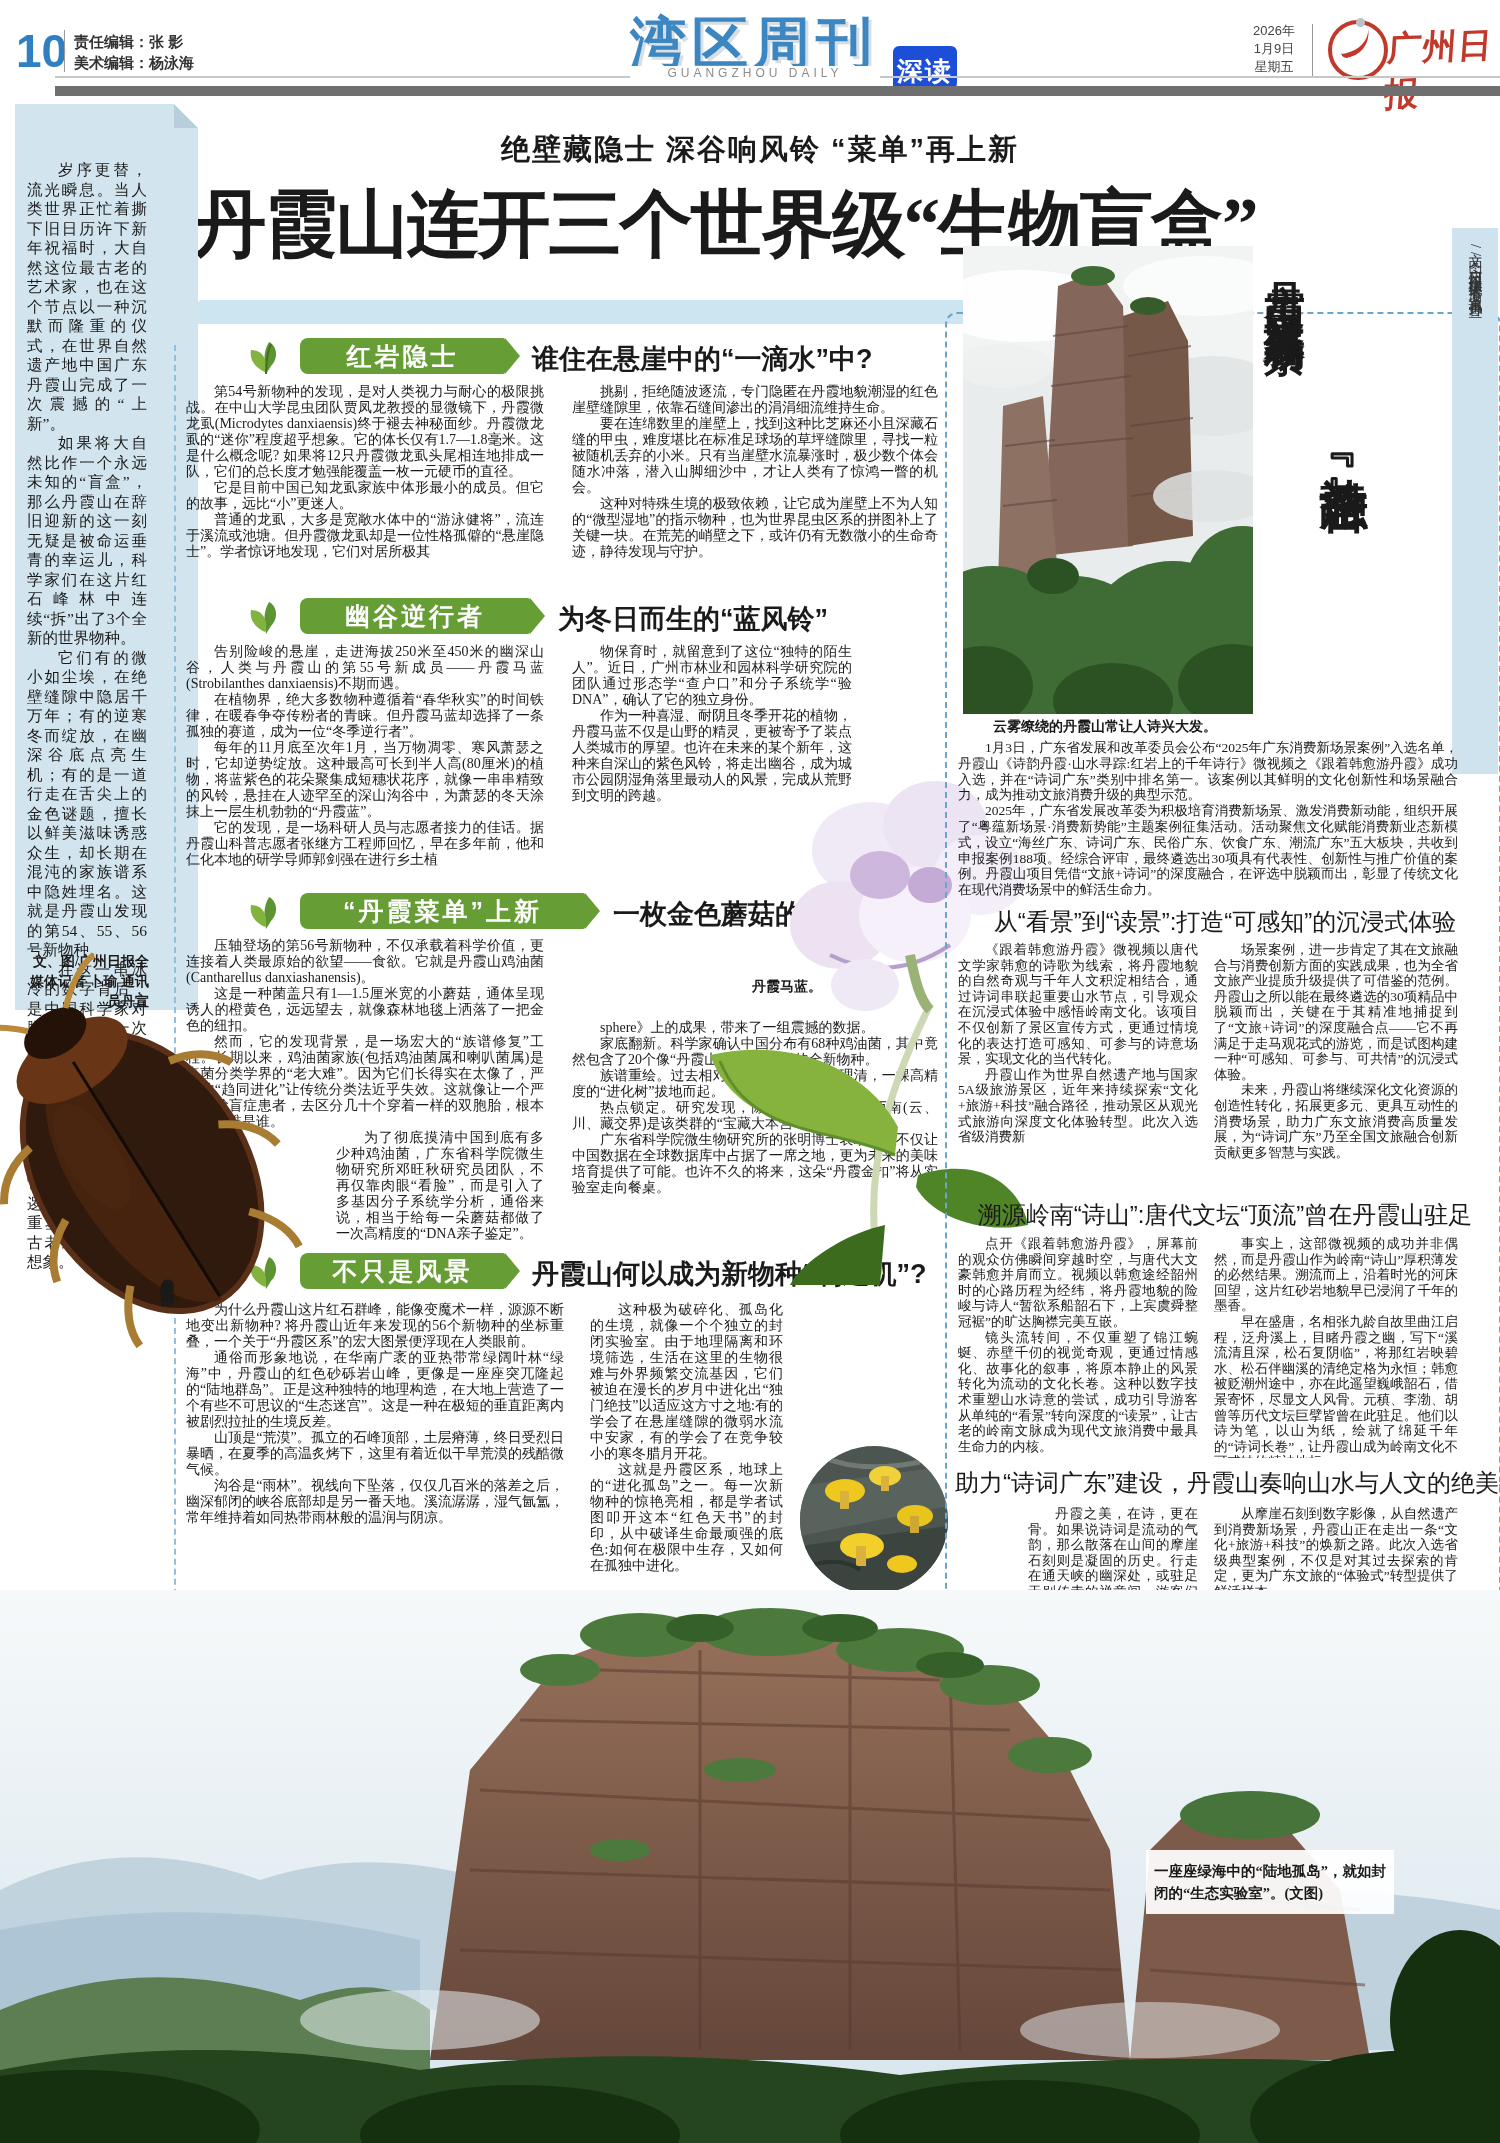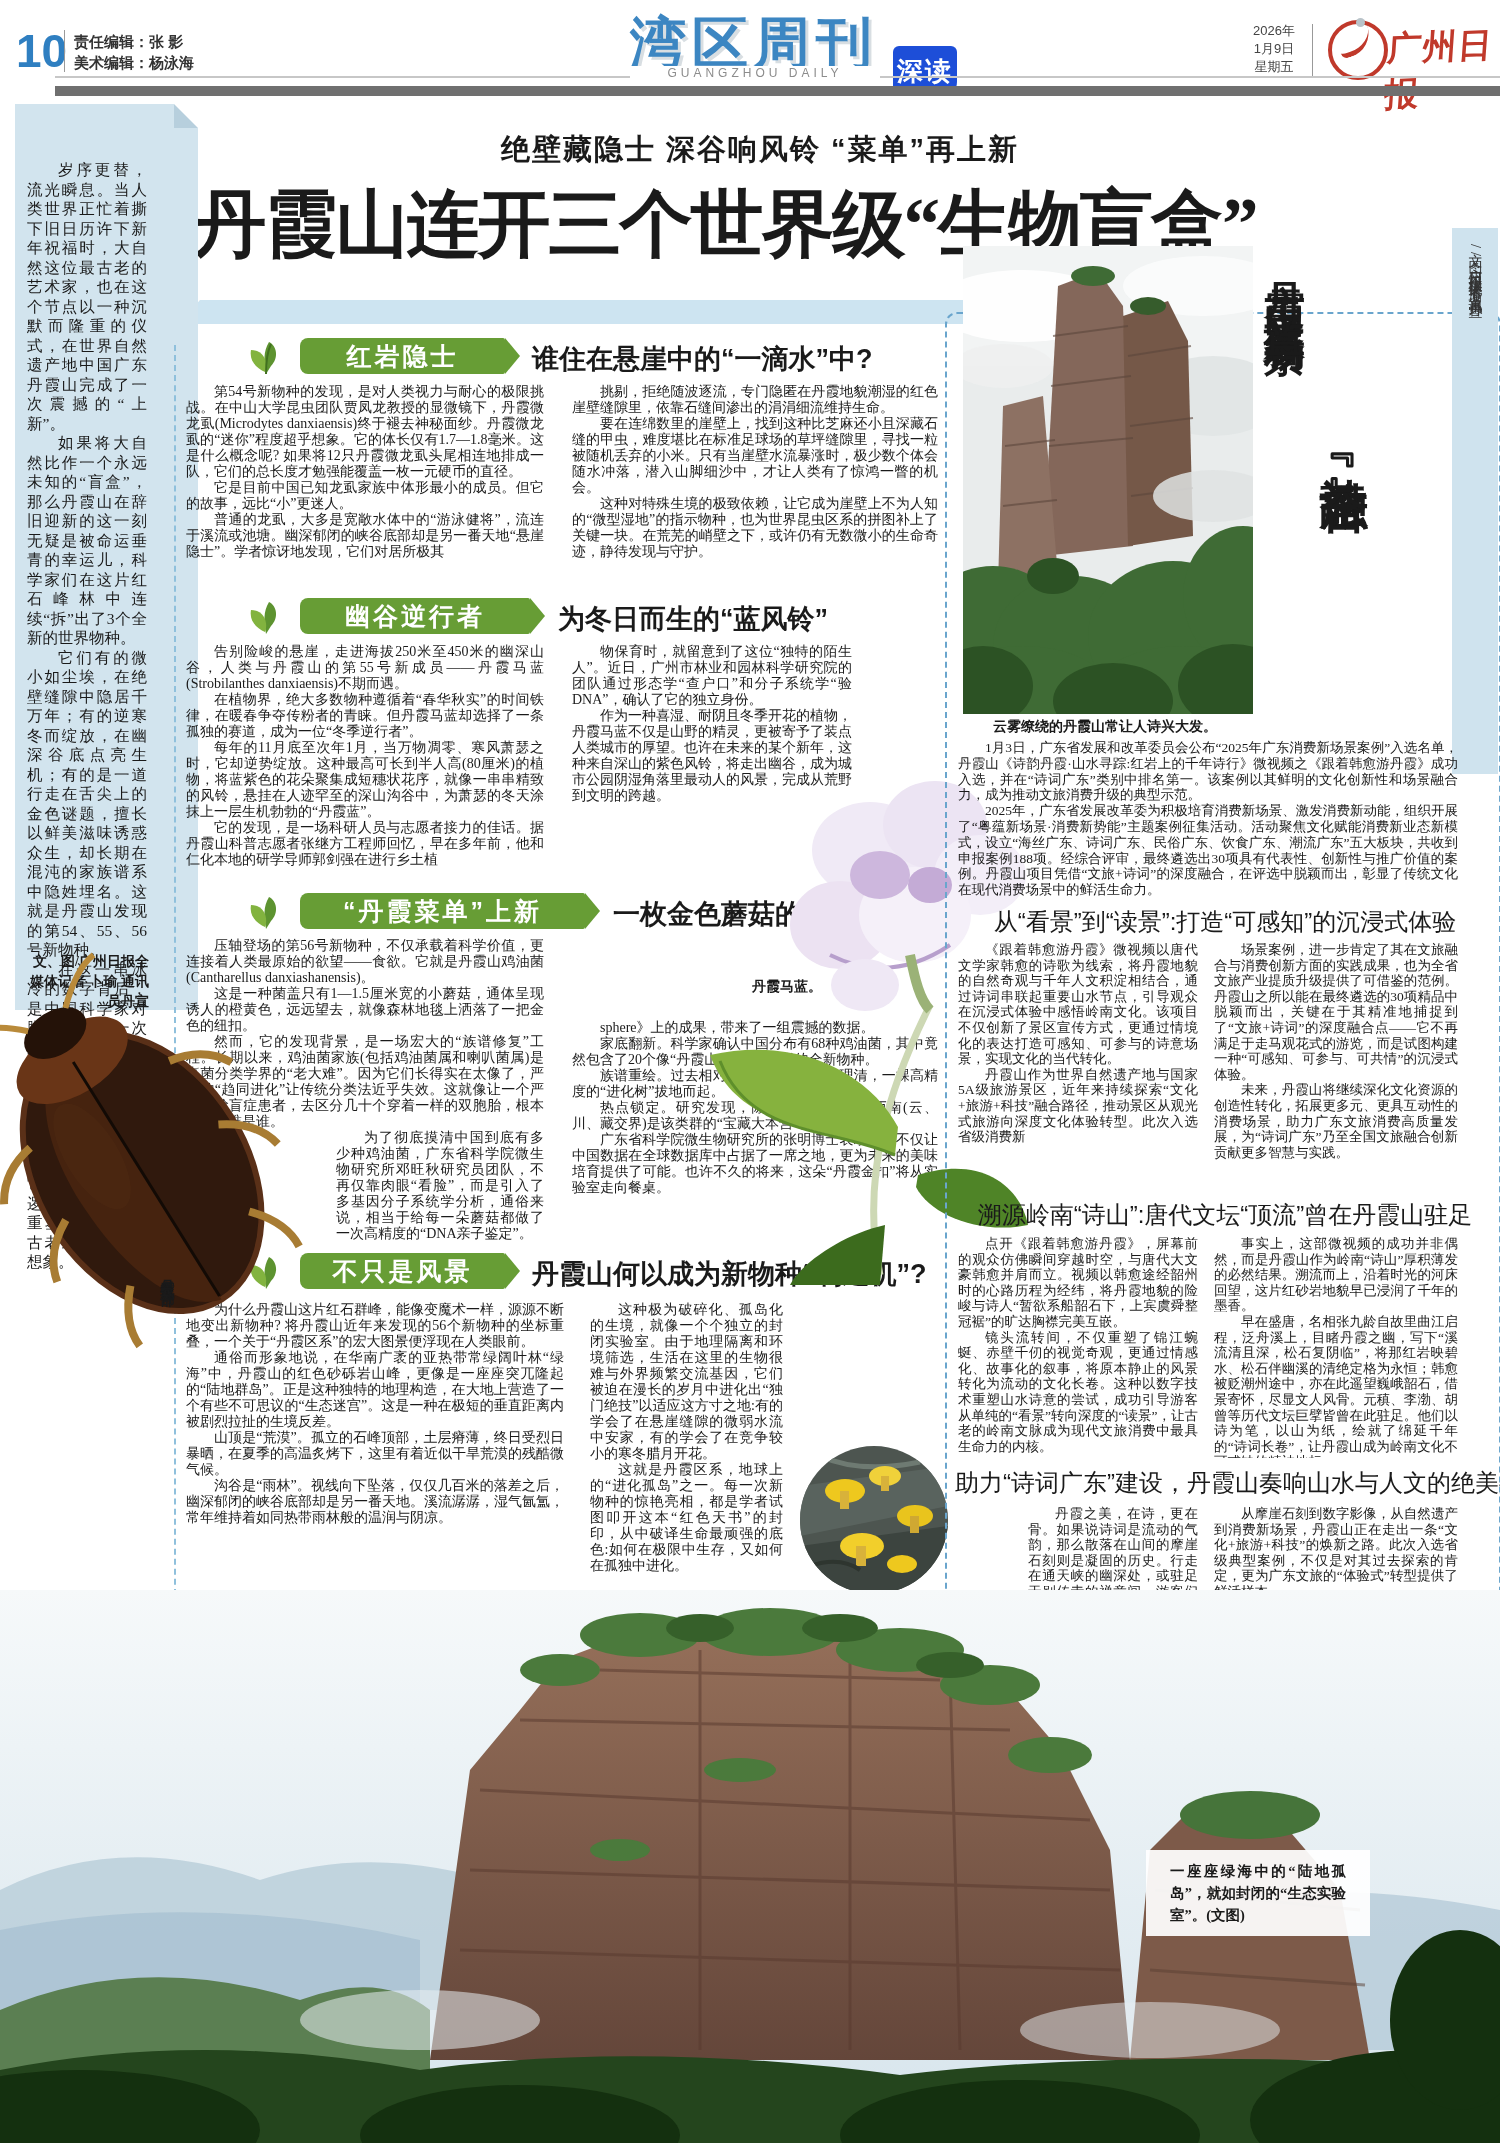--- a/index.html
+++ b/index.html
@@ -69,21 +69,21 @@
       font-size:14px;letter-spacing:2px;color:#333;}
   .rphoto-caption{left:950px;top:718px;width:310px;text-align:center;font-size:14px;font-weight:bold;}
   .rintro{left:958px;top:740px;width:500px;font-size:13.5px;line-height:15.8px;text-align:justify;overflow:hidden;height:164px;}
   .rintro p{margin:0;text-indent:2em;}
   .subhead{width:540px;text-align:center;font-size:24px;font-weight:normal;white-space:nowrap;}
   .rcol{font-size:13.5px;line-height:15.6px;text-align:justify;overflow:hidden;}
   .rcol p{margin:0;text-indent:2em;}
   .sp-l{float:left;}
   .sp-r{float:right;}
   
-  .bottom-cap{left:1146px;top:1850px;width:224px;background:rgba(255,255,255,.93);padding:10px 24px;
+  .bottom-cap{left:1146px;top:1850px;width:248px;background:rgba(255,255,255,.93);padding:10px 8px;
       font-size:14.5px;font-weight:bold;line-height:22px;text-align:justify;box-sizing:border-box;}
 </style>
 </head>
 <body>
 
 <div id="page">
 
   <div class="abs pagenum sans">10</div>
   <div class="abs ed-rule"></div>
   <div class="abs editors sans">
@@ -130,21 +130,21 @@
   <svg class="abs leaf" style="left:243px;top:332px;" viewBox="0 0 46 44">
     <path d="M23 42 C21 30 20 20 26 10 C34 14 36 26 28 34 Z" fill="#5d9330"></path>
     <path d="M22 40 C14 36 6 30 8 18 C20 18 24 28 23 36 Z" fill="#82b33f"></path>
     <path d="M23 42 C23 32 24 20 28 12" stroke="#41701f" stroke-width="2" fill="none"></path>
   </svg>
   <div class="abs tagband sans" style="left:300px;top:338px;width:205px;">红岩隐士</div>
   <div class="abs sectitle sans" style="left:532px;top:341px;">谁住在悬崖中的“一滴水”中?</div>
   <div class="abs col" style="left:186px;top:384px;width:358px;height:222px;">
     <p>第54号新物种的发现，是对人类视力与耐心的极限挑战。在中山大学昆虫团队贾凤龙教授的显微镜下，丹霞微龙虱(Microdytes danxiaensis)终于褪去神秘面纱。丹霞微龙虱的“迷你”程度超乎想象。它的体长仅有1.7—1.8毫米。这是什么概念呢? 如果将12只丹霞微龙虱头尾相连地排成一队，它们的总长度才勉强能覆盖一枚一元硬币的直径。</p>
     <p>它是目前中国已知龙虱家族中体形最小的成员。但它的故事，远比“小”更迷人。</p>
-    <p>普通的龙虱，大多是宽敞水体中的“游泳健将”，流连于溪流或池塘。幽深郁闭的峡谷底部却是另一番天地“悬崖隐士”。学者惊讶地发现，它们对居所极其</p>
+    <p>普通的龙虱，大多是宽敞水体中的“游泳健将”，流连于溪流或池塘。但丹霞微龙虱却是一位性格孤僻的“悬崖隐士”。学者惊讶地发现，它们对居所极其</p>
   </div>
   <div class="abs col" style="left:572px;top:384px;width:366px;height:190px;">
     <p>挑剔，拒绝随波逐流，专门隐匿在丹霞地貌潮湿的红色崖壁缝隙里，依靠石缝间渗出的涓涓细流维持生命。</p>
     <p>要在连绵数里的崖壁上，找到这种比芝麻还小且深藏石缝的甲虫，难度堪比在标准足球场的草坪缝隙里，寻找一粒被随机丢弃的小米。只有当崖壁水流暴涨时，极少数个体会随水冲落，潜入山脚细沙中，才让人类有了惊鸿一瞥的机会。</p>
     <p>这种对特殊生境的极致依赖，让它成为崖壁上不为人知的“微型湿地”的指示物种，也为世界昆虫区系的拼图补上了关键一块。在荒芜的峭壁之下，或许仍有无数微小的生命奇迹，静待发现与守护。</p>
   </div>
 
   <svg class="abs leaf" style="left:243px;top:592px;" viewBox="0 0 46 44">
     <path d="M23 42 C21 30 20 20 26 10 C34 14 36 26 28 34 Z" fill="#5d9330"></path>
     <path d="M22 40 C14 36 6 30 8 18 C20 18 24 28 23 36 Z" fill="#82b33f"></path>

